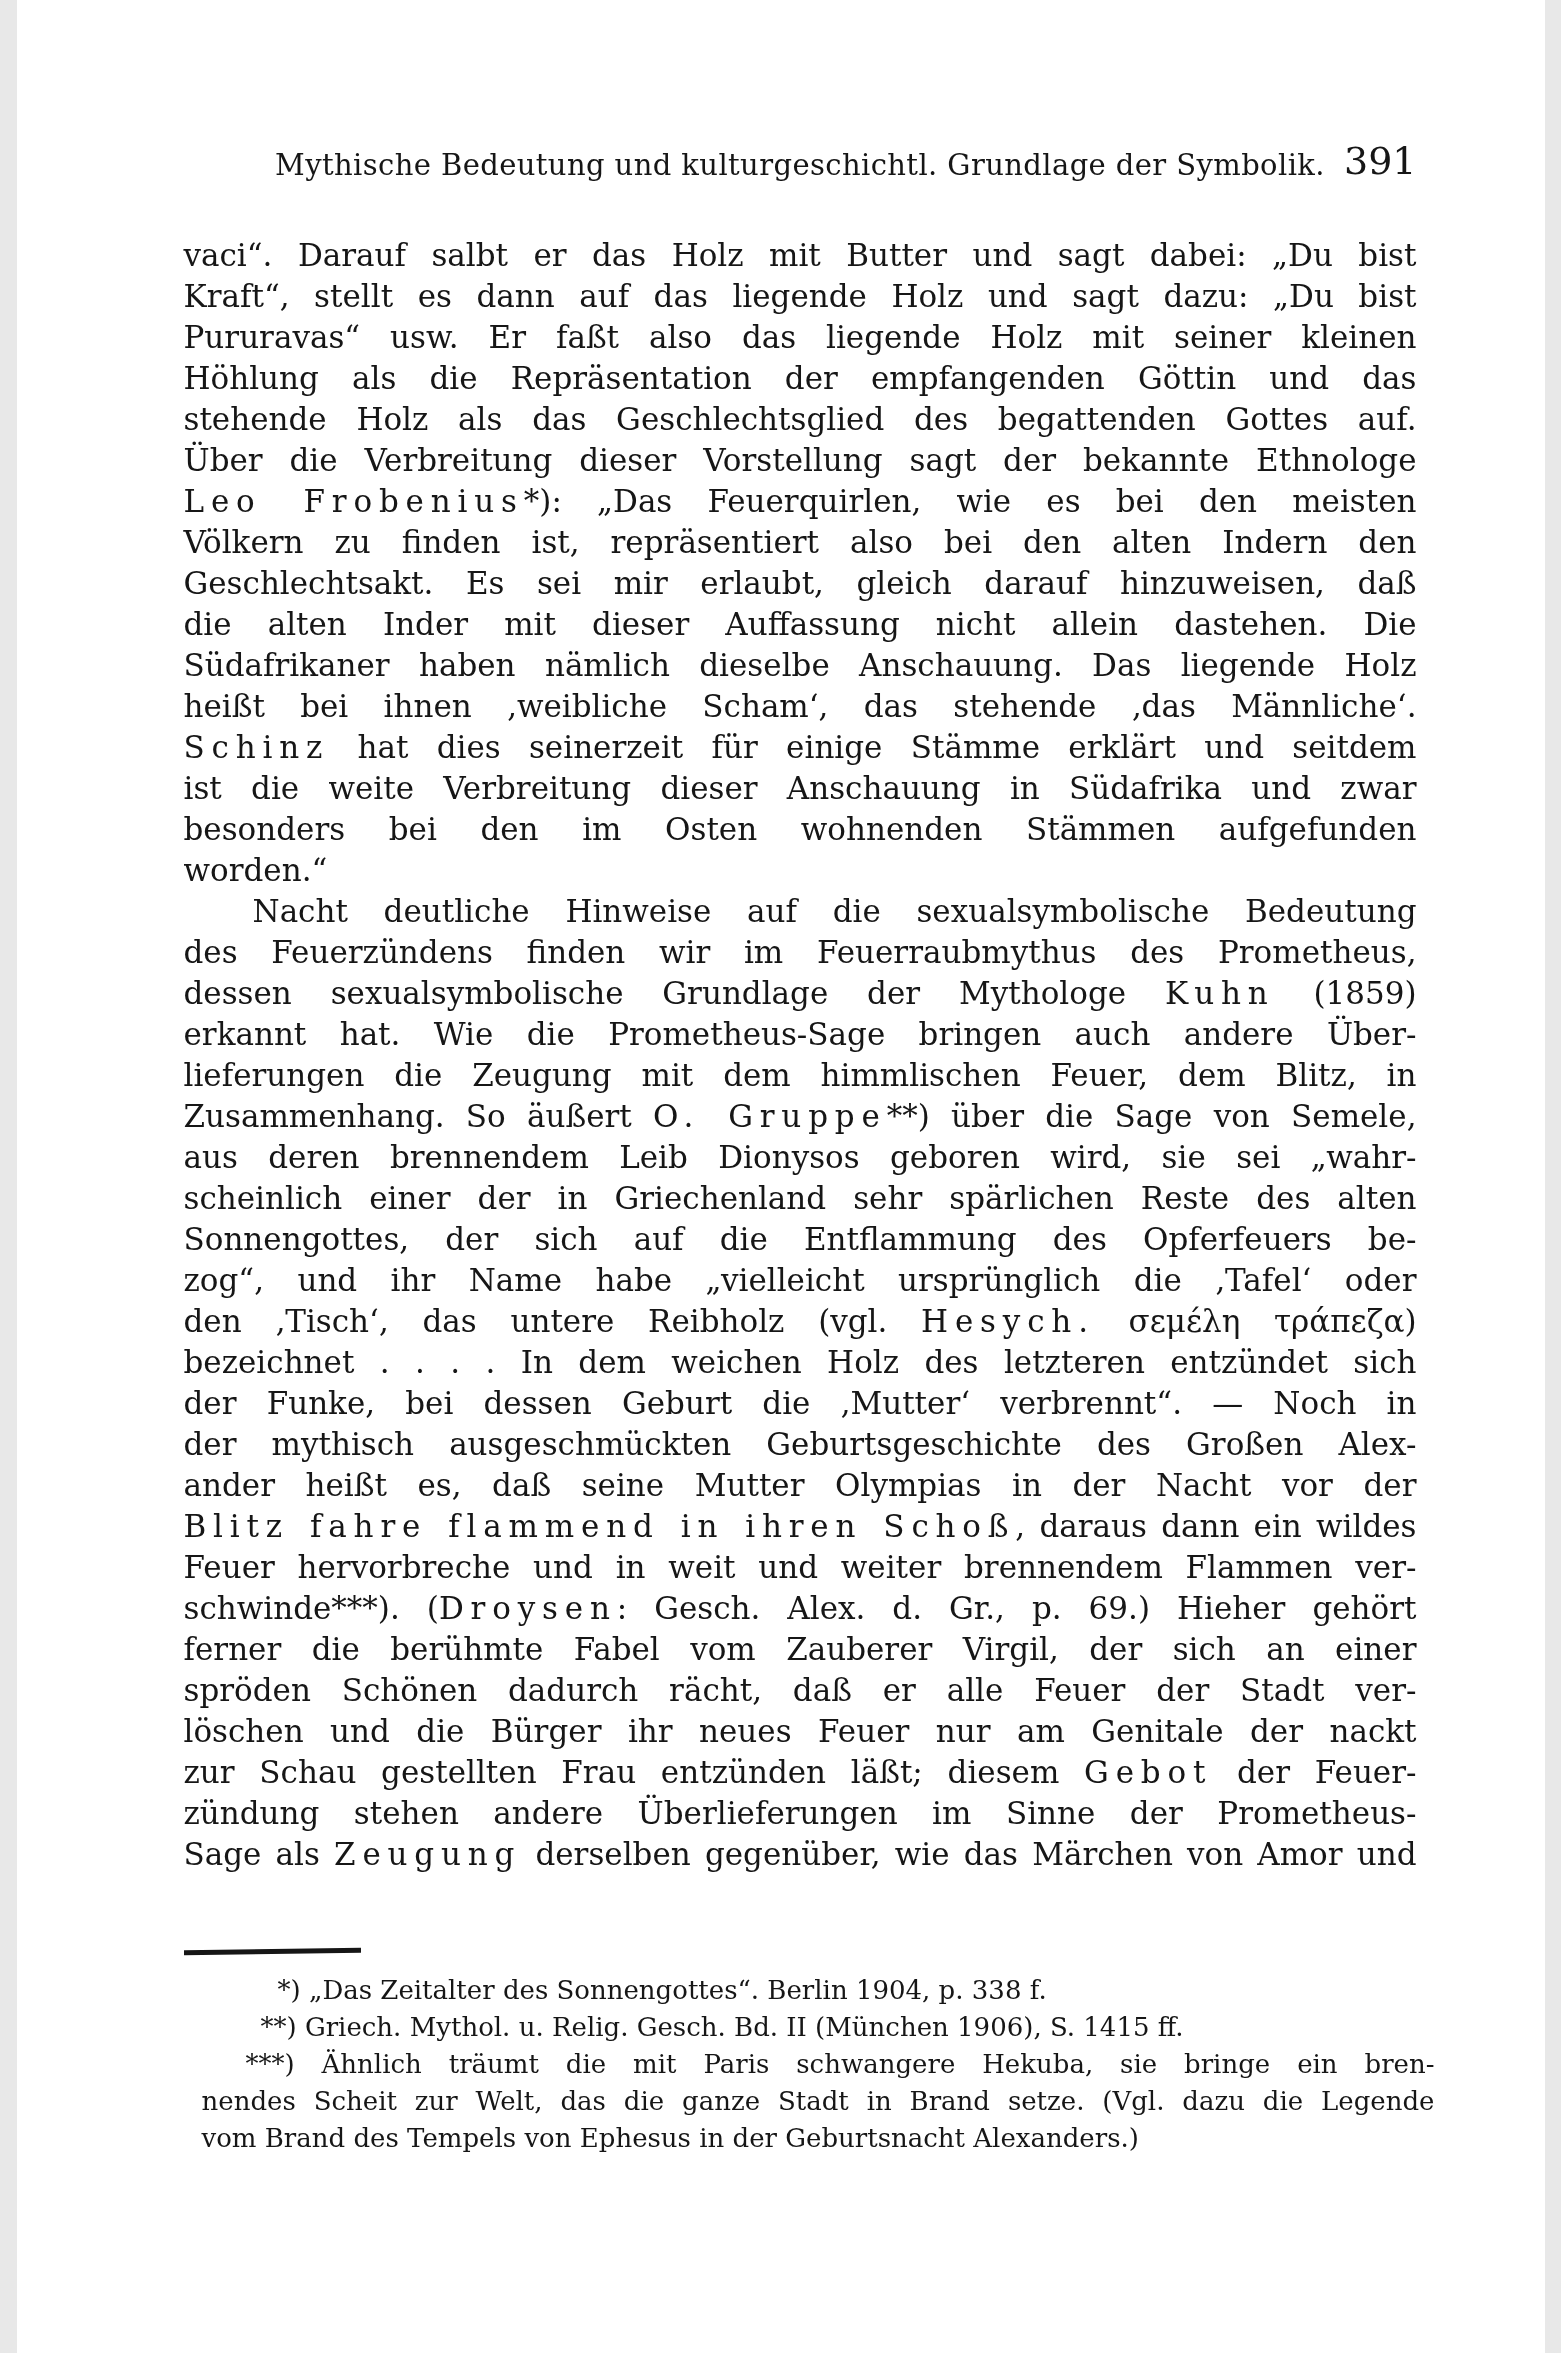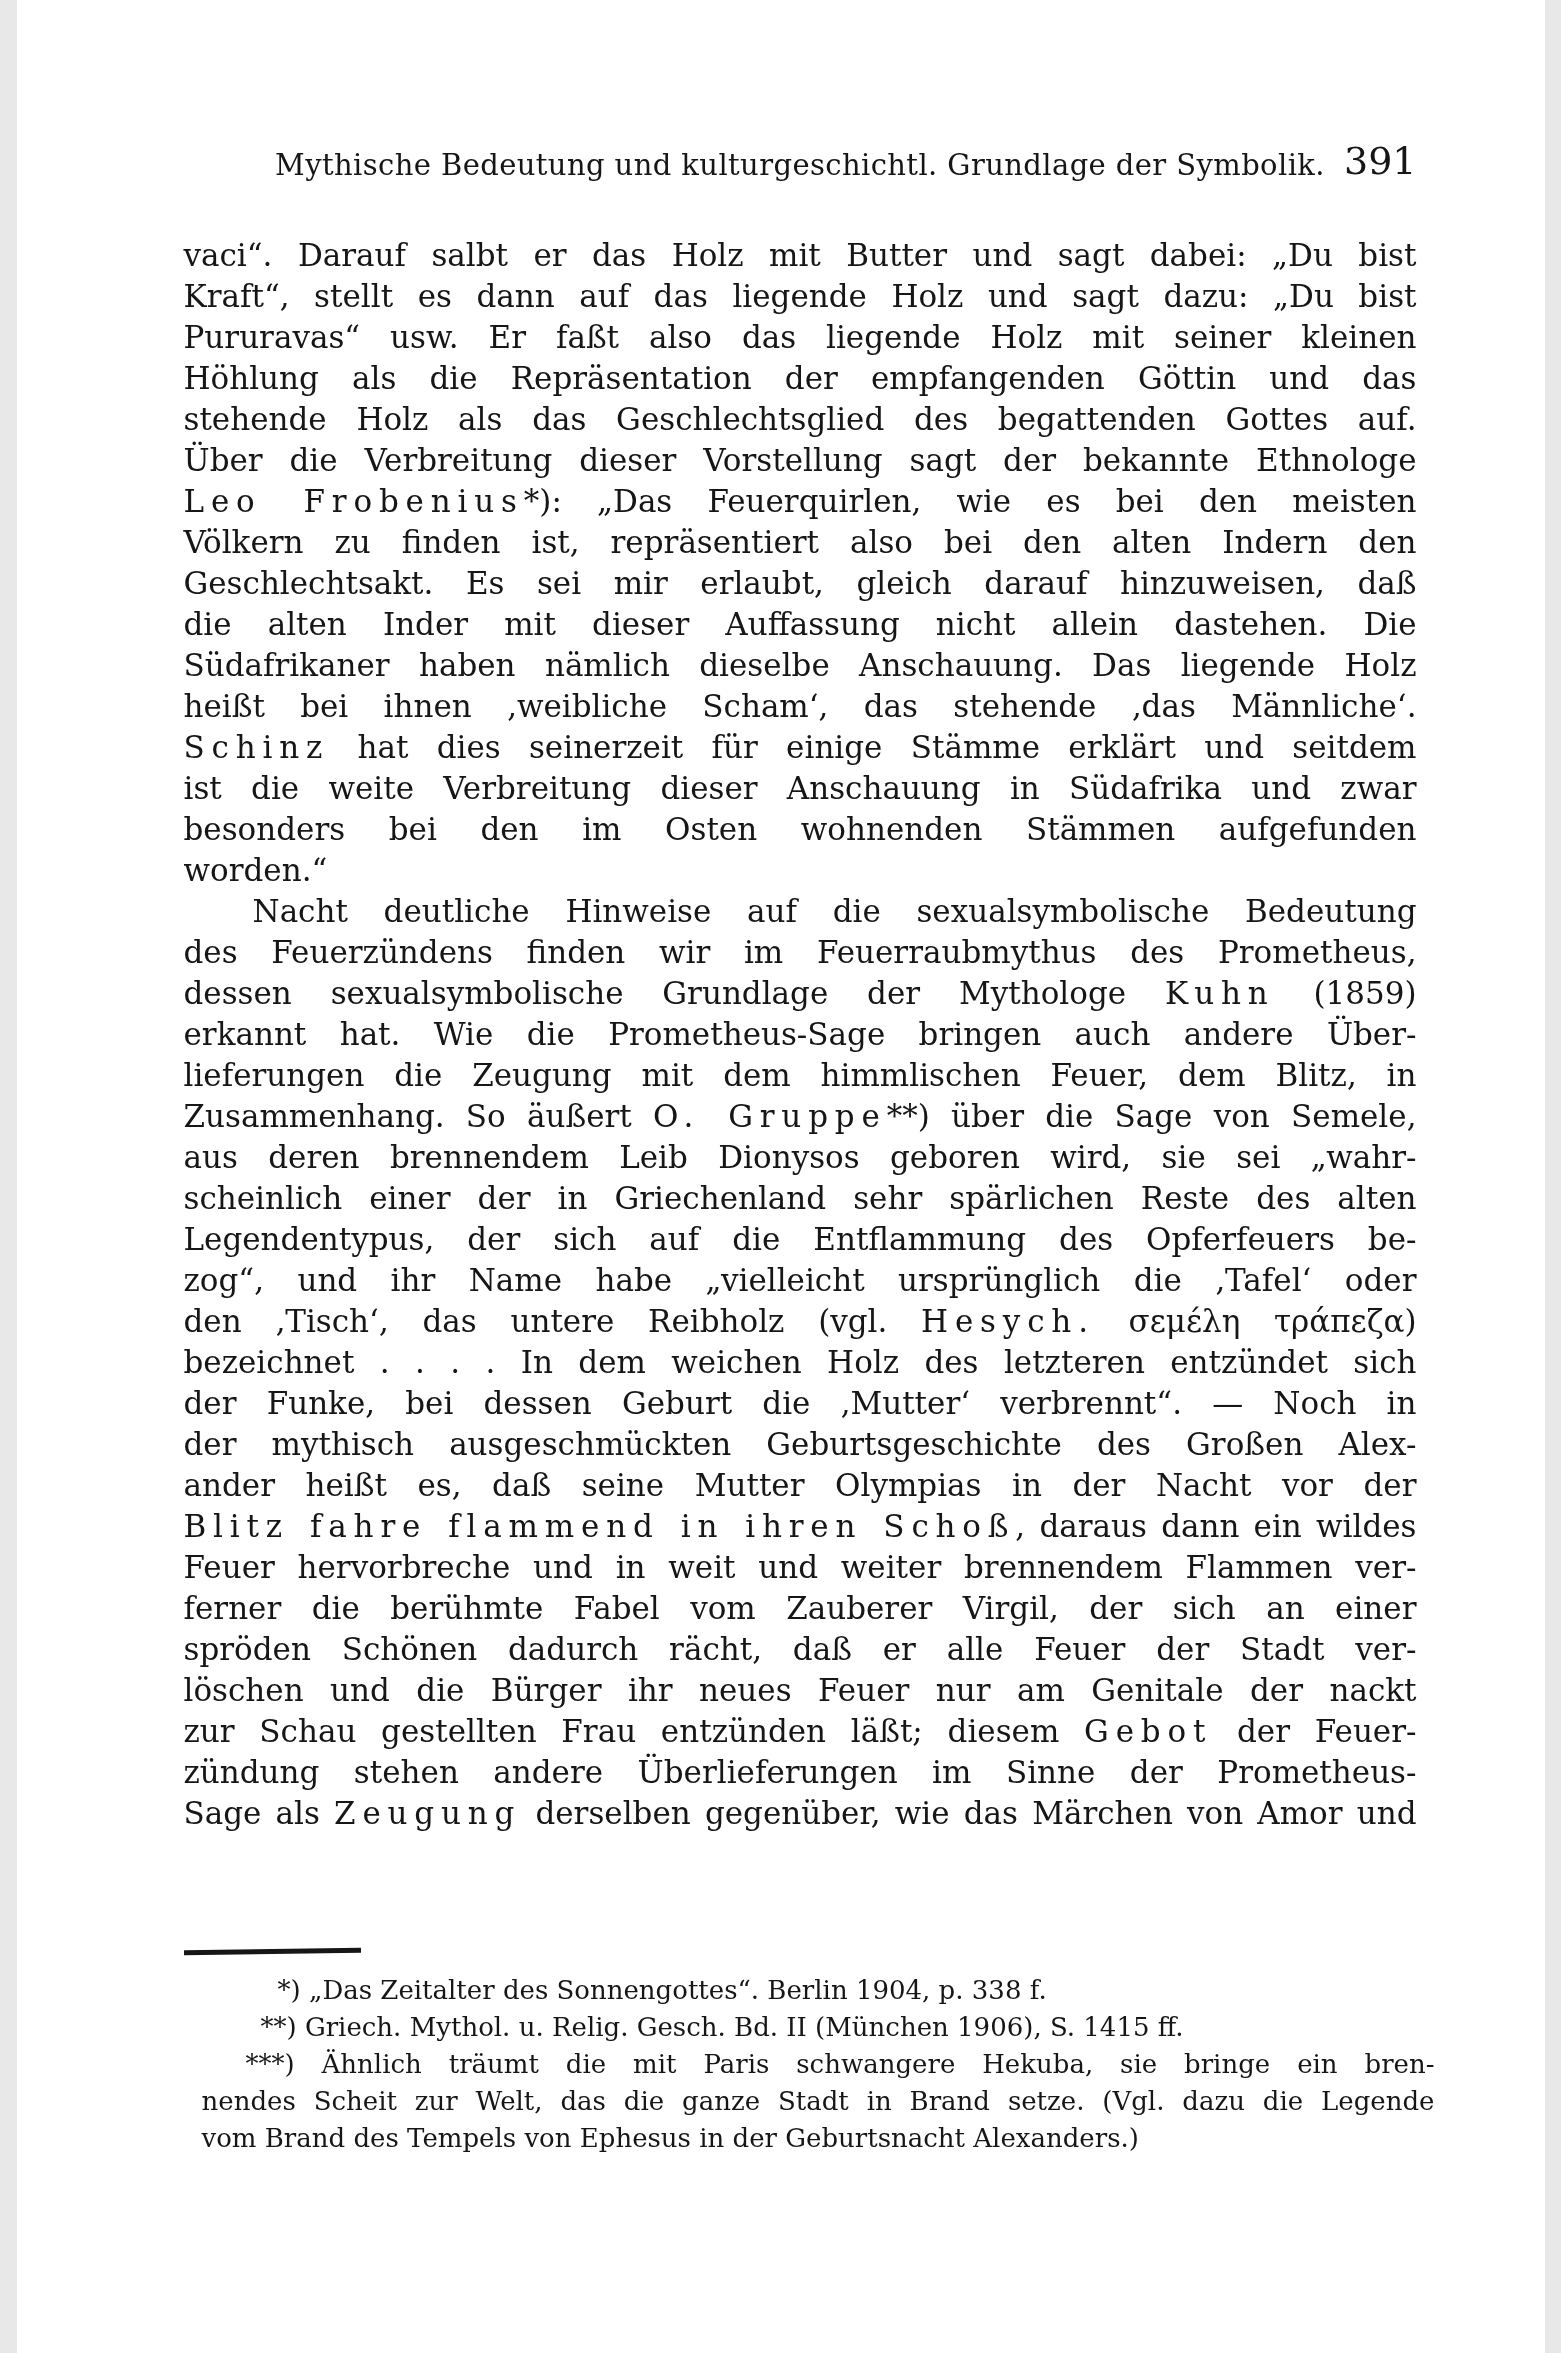--- a/index.html
+++ b/index.html
@@ -120,29 +120,30 @@
       </div>
       <div>
         <div class="line indent">Nacht deutliche Hinweise auf die sexualsymbolische Bedeutung</div>
         <div class="line">des Feuerzündens finden wir im Feuerraubmythus des Prometheus,</div>
         <div class="line">dessen sexualsymbolische Grundlage der Mythologe <span class="sperr">Kuhn</span> (1859)</div>
         <div class="line">erkannt hat. Wie die Prometheus-Sage bringen auch andere Über-</div>
         <div class="line">lieferungen die Zeugung mit dem himmlischen Feuer, dem Blitz, in</div>
         <div class="line">Zusammenhang. So äußert <span class="sperr">O. Gruppe</span>**) über die Sage von Semele,</div>
         <div class="line">aus deren brennendem Leib Dionysos geboren wird, sie sei „wahr-</div>
         <div class="line">scheinlich einer der in Griechenland sehr spärlichen Reste des alten</div>
-        <div class="line">Legendentypus, der sich auf die Entflammung des Opferfeuers be-</div>
+        <div class="line">Sonnengottes, der sich auf die Entflammung des Opferfeuers be-</div>
         <div class="line">zog“, und ihr Name habe „vielleicht ursprünglich die ‚Tafel‘ oder</div>
         <div class="line">den ‚Tisch‘, das untere Reibholz (vgl. <span class="sperr">Hesych.</span> σεμέλη τράπεζα)</div>
         <div class="line">bezeichnet . . . . In dem weichen Holz des letzteren entzündet sich</div>
         <div class="line">der Funke, bei dessen Geburt die ‚Mutter‘ verbrennt“. — Noch in</div>
         <div class="line">der mythisch ausgeschmückten Geburtsgeschichte des Großen Alex-</div>
         <div class="line">ander heißt es, daß seine Mutter Olympias in der Nacht vor der</div>
         <div class="line"><span class="sperr">Blitz fahre flammend in ihren Schoß</span>, daraus dann ein wildes</div>
         <div class="line">Feuer hervorbreche und in weit und weiter brennendem Flammen ver-</div>
+        <div class="line">schwinde***). (<span class="sperr">Droysen</span>: Gesch. Alex. d. Gr., p. 69.) Hieher gehört</div>
         <div class="line">ferner die berühmte Fabel vom Zauberer Virgil, der sich an einer</div>
         <div class="line">spröden Schönen dadurch rächt, daß er alle Feuer der Stadt ver-</div>
         <div class="line">löschen und die Bürger ihr neues Feuer nur am Genitale der nackt</div>
         <div class="line">zur Schau gestellten Frau entzünden läßt; diesem <span class="sperr">Gebot</span> der Feuer-</div>
         <div class="line">zündung stehen andere Überlieferungen im Sinne der Prometheus-</div>
         <div class="line">Sage als <span class="sperr">Zeugung</span> derselben gegenüber, wie das Märchen von Amor und</div>
       </div>
     </div>
 
   <div class="footnote-separator"></div>

